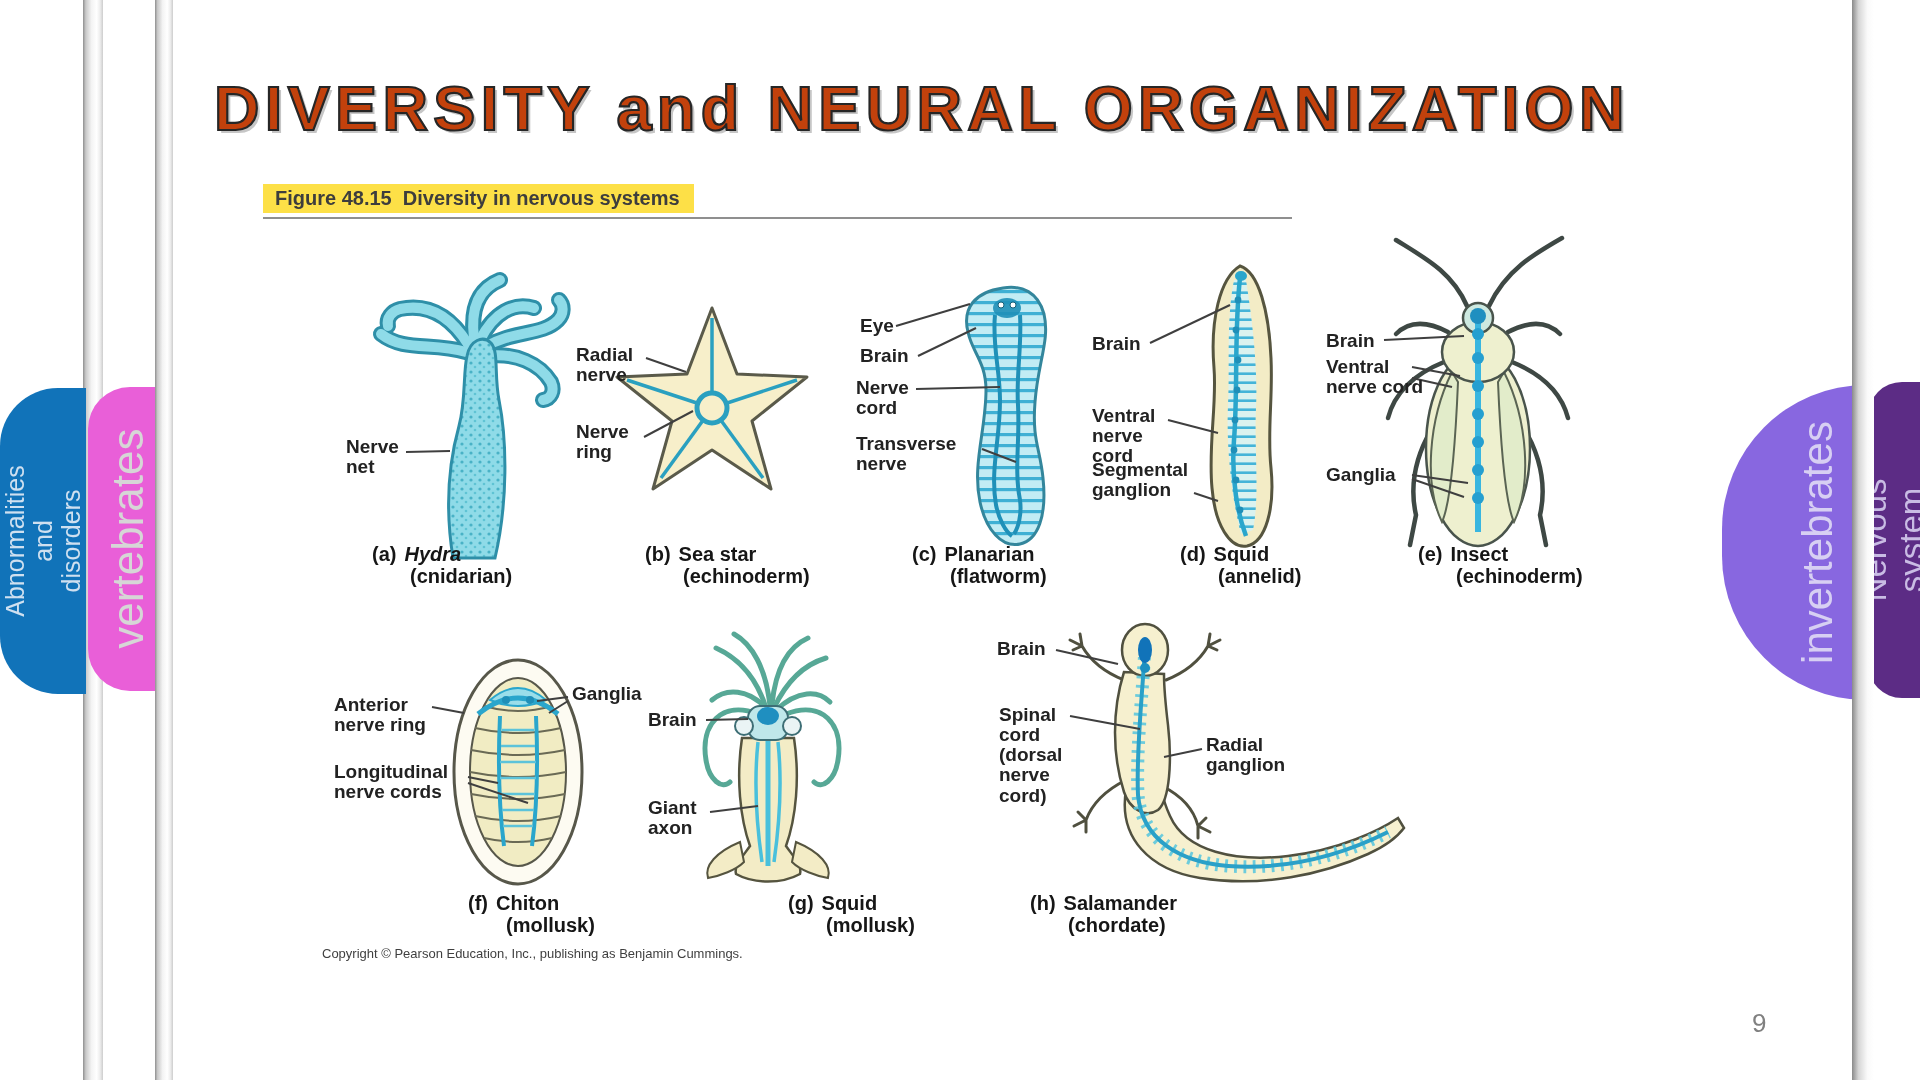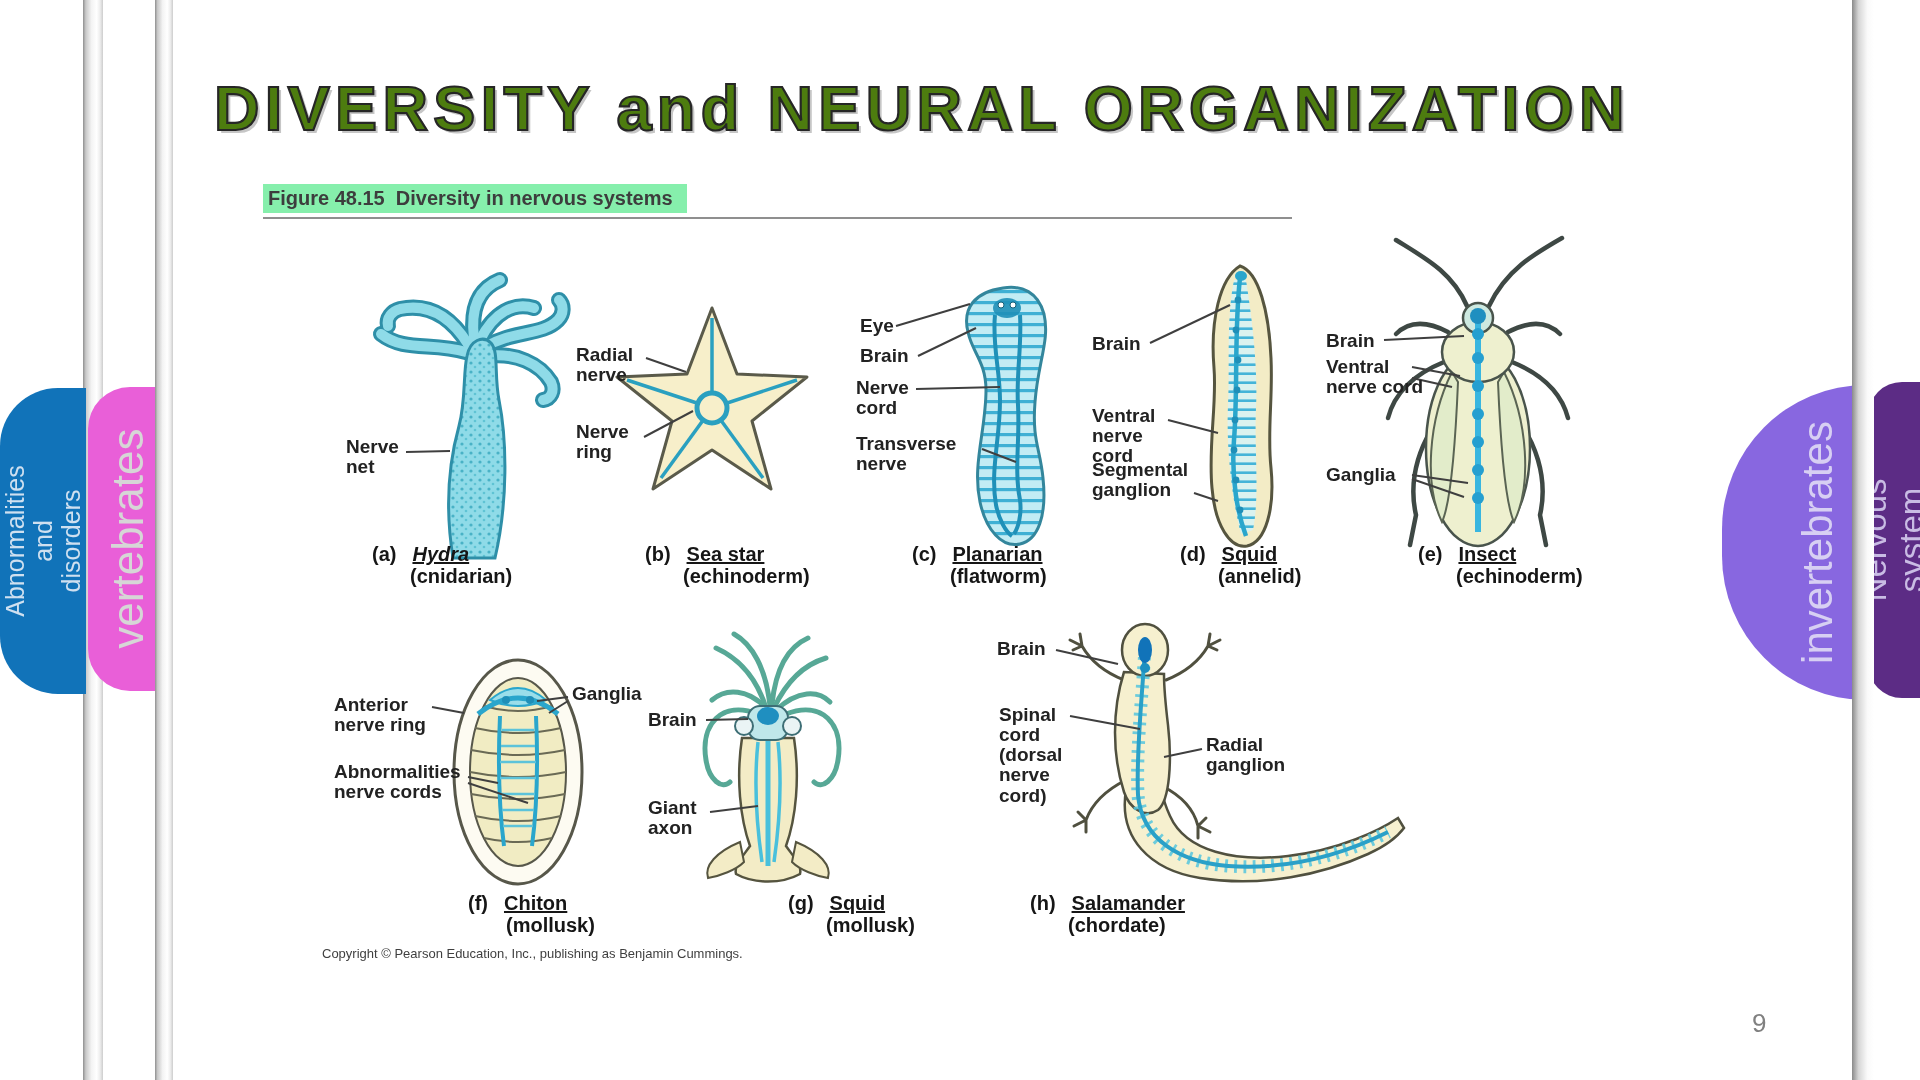--- a/index.html
+++ b/index.html
@@ -2,36 +2,36 @@
 <html><head>
 <meta charset="utf-8">
 <style>
   html,body{margin:0;padding:0;background:#fff;}
   .stage{position:relative;width:1920px;height:1080px;overflow:hidden;background:#ffffff;
          font-family:"Liberation Sans",sans-serif;}
 
   
   .slide-title{position:absolute;left:214px;top:72px;width:1560px;
     font-size:63px;font-weight:bold;letter-spacing:0.085em;white-space:nowrap;
-    color:#4d7c0f;-webkit-text-stroke:2.2px #262626;
+    color:#c2410c;-webkit-text-stroke:2.2px #262626;
     text-shadow:3px 3px 0 #c6c6c6;}
 
   
   .figure-caption{position:absolute;left:263px;top:184px;
-    font-size:20px;font-weight:bold;color:#3d3d3d;background:#86efac;
-    padding:3px 14px 3px 5px;white-space:pre;}
+    font-size:20px;font-weight:bold;color:#3d3d3d;background:#fde047;
+    padding:3px 14px 3px 12px;white-space:pre;}
   .figure-rule{position:absolute;left:263px;top:217px;width:1029px;height:2px;background:#8f8f8f;}
 
   .fig-svg{position:absolute;left:0;top:0;width:1920px;height:1080px;z-index:1;}
 
   .fig-label{position:absolute;z-index:2;font-size:19px;font-weight:bold;line-height:1.06;
     color:#222;white-space:pre-line;}
 
   .org-caption{position:absolute;z-index:2;font-size:20px;font-weight:bold;color:#161616;line-height:1.12;}
-  .org-caption .name{margin-left:16px;text-decoration:underline;}
+  .org-caption .name{margin-left:8px;}
   .org-caption .italic{font-style:italic;}
   .cap-l2{margin-left:38px;}
 
   .fig-copyright{position:absolute;left:322px;top:946px;z-index:2;font-size:13px;color:#3f3f3f;}
   .page-number{position:absolute;left:1752px;top:1008px;z-index:2;font-size:26px;color:#808080;}
 
   
   .vbar{position:absolute;top:0;height:1080px;
     background:linear-gradient(to right,#8f8f8f 0%,#c9c9c9 14%,#f3f3f3 42%,#ffffff 68%,#ececec 86%,#cdcdcd 100%);}
   .vbar.b1{left:83px;width:20px;z-index:2;}
@@ -269,21 +269,21 @@
 cord</div>
   <div class="fig-label" style="left:1092px;top:460px">Segmental
 ganglion</div>
   <div class="fig-label" style="left:1326px;top:331px">Brain</div>
   <div class="fig-label" style="left:1326px;top:357px">Ventral
 nerve cord</div>
   <div class="fig-label" style="left:1326px;top:465px">Ganglia</div>
   <div class="fig-label" style="left:572px;top:684px">Ganglia</div>
   <div class="fig-label" style="left:334px;top:695px">Anterior
 nerve ring</div>
-  <div class="fig-label" style="left:334px;top:762px">Abnormalities
+  <div class="fig-label" style="left:334px;top:762px">Longitudinal
 nerve cords</div>
   <div class="fig-label" style="left:648px;top:710px">Brain</div>
   <div class="fig-label" style="left:648px;top:798px">Giant
 axon</div>
   <div class="fig-label" style="left:997px;top:639px">Brain</div>
   <div class="fig-label" style="left:999px;top:705px">Spinal
 cord
 (dorsal
 nerve
 cord)</div>

